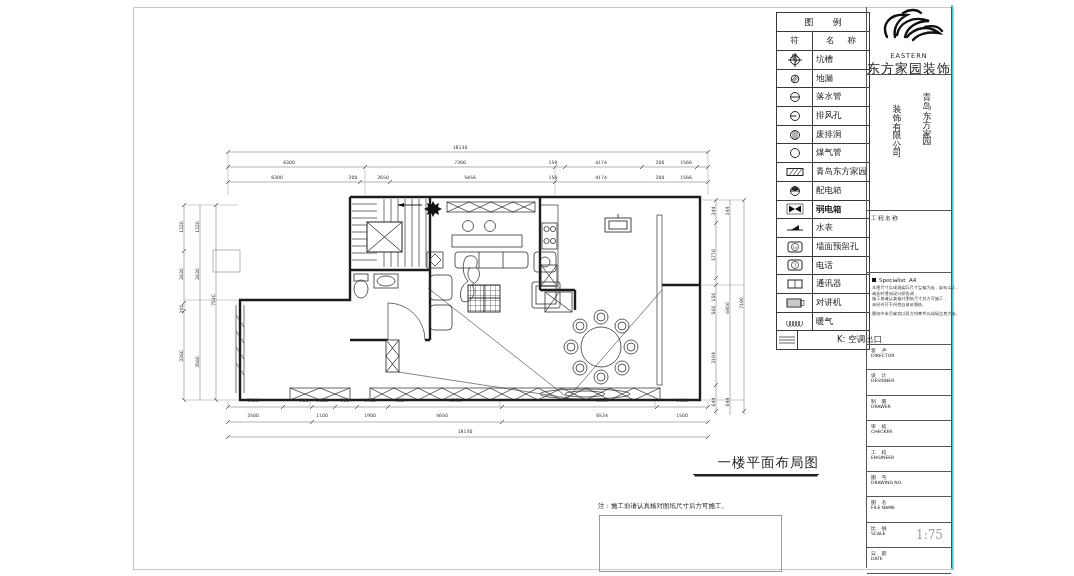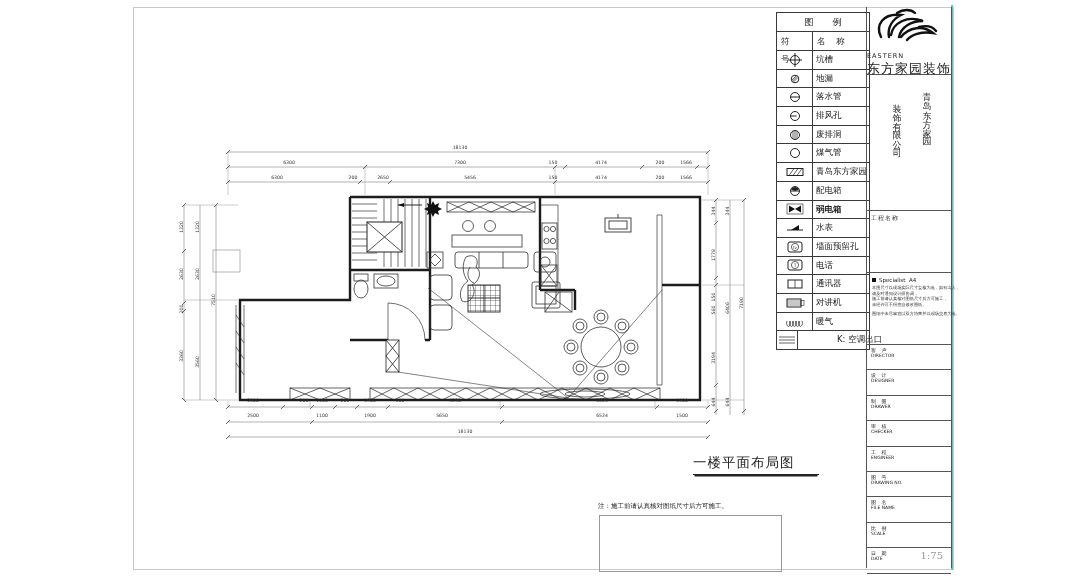--- a/index.html
+++ b/index.html
@@ -6,57 +6,57 @@
   #stage{position:relative;width:1074px;height:576px;background:#fff;overflow:hidden;
          font-family:"DejaVu Sans",sans-serif;color:#222;}
   #sheet-border{position:absolute;left:133px;top:7px;width:819px;height:561px;
                 border:1px solid #c9c9c9;}
   #paper-edge{position:absolute;left:951px;top:5px;width:2px;height:565px;background:#4fc8d6;}
 
   
   #legend{position:absolute;left:776px;top:12px;width:92px;border:1px solid #3a3a3a;background:#fff;}
   .lg-title{height:18px;line-height:18px;text-align:center;font-size:9px;letter-spacing:8px;padding-left:8px;border-bottom:1px solid #3a3a3a;}
   .lg-head{display:flex;height:18px;border-bottom:1px solid #3a3a3a;font-size:8.5px;}
-  .lg-head div{line-height:18px;letter-spacing:4px;padding-left:4px;}
+  .lg-head div{line-height:18px;text-align:center;letter-spacing:4px;padding-left:4px;font-family:Liberation Mono, monospace;}
   .lg-sym-col{width:36px;border-right:1px solid #3a3a3a;box-sizing:border-box;}
   .lg-name-col{flex:1;}
   .lg-row{display:flex;height:17.7px;border-bottom:1px solid #3a3a3a;}
   .lg-row:last-child{border-bottom:none;gap:36px;}
   .lg-sym{width:36px;border-right:1px solid #3a3a3a;box-sizing:border-box;display:flex;align-items:center;justify-content:center;}
   .lg-name{flex:1;font-size:8.5px;line-height:17.7px;padding-left:3px;white-space:nowrap;}
   .lg-name.bold{font-weight:bold;}
 
   
   #tcol{position:absolute;left:866px;top:7px;width:86px;height:561px;border-left:1px solid #555;border-right:1px solid #555;box-sizing:border-box;}
   .tc-box{position:absolute;left:0;width:100%;border-bottom:1px solid #555;box-sizing:border-box;}
-  #logo-box{top:0;height:68px;}
+  #logo-box{top:0;height:68px;text-align:center;}
   #brand-en{font-size:6.5px;letter-spacing:1px;margin-top:1px;}
   #brand-cn{font-size:13px;letter-spacing:1px;}
   #vname{top:68px;height:136px;}
   .vtext{position:absolute;top:10px;writing-mode:vertical-rl;font-size:9px;letter-spacing:9px;font-family:"DejaVu Serif",serif;}
   #vname-r{right:18px;}
   #vname-l{right:48px;top:22px;}
   #proj-box{top:204px;height:62px;}
   .tiny-label{font-size:6px;color:#333;padding:3px 0 0 4px;letter-spacing:1px;}
   #notes-box{top:266px;height:72px;}
   #notes-head{font-size:5.5px;padding:4px 0 2px 5px;color:#222;}
   #notes-head .sq{display:inline-block;width:4px;height:4px;background:#111;margin-right:3px;}
   .note-ln{font-size:4.2px;color:#333;line-height:5.6px;padding-left:5px;white-space:nowrap;}
   #note-extra{font-size:4.2px;color:#333;padding:4px 0 0 5px;white-space:nowrap;}
   .tb-row{position:absolute;left:0;width:100%;border-bottom:1px solid #555;box-sizing:border-box;height:25.4px;}
   .tb-cn{font-size:5px;padding:2px 0 0 4px;letter-spacing:2px;}
   .tb-en{font-size:4.5px;padding-left:4px;color:#222;}
-  .tb-val{position:absolute;right:8px;top:5px;font-size:10px;color:#9a9a9a;font-family:"DejaVu Serif",serif;margin-top:22px;}
+  .tb-val{position:absolute;right:8px;top:5px;font-size:12px;color:#9a9a9a;font-family:"DejaVu Serif",serif;}
 
   
   #plansvg{position:absolute;left:170px;top:135px;}
   .dim{position:absolute;font-size:4.6px;color:#333;transform:translate(-50%,-50%);white-space:nowrap;}
   .dim.v{transform:translate(-50%,-50%) rotate(-90deg);}
 
-  #plan-title{position:absolute;left:693px;top:454px;width:126px;text-align:left;
+  #plan-title{position:absolute;left:693px;top:454px;width:126px;text-align:right;
               font-family:"DejaVu Serif",serif;font-size:13.5px;letter-spacing:1px;
               border-bottom:1px solid #222;box-shadow:0 3px 0 -1.5px #222;padding-bottom:2px;}
   #plan-note{position:absolute;left:598px;top:502px;font-size:6.5px;color:#222;white-space:nowrap;}
   #footer-box{position:absolute;left:599px;top:515px;width:181px;height:55px;border:1px solid #999;}
   #footer-box .tiny-label{font-size:4px;color:#777;}
 </style>
 </head>
 <body>
 
 <div id="stage">

